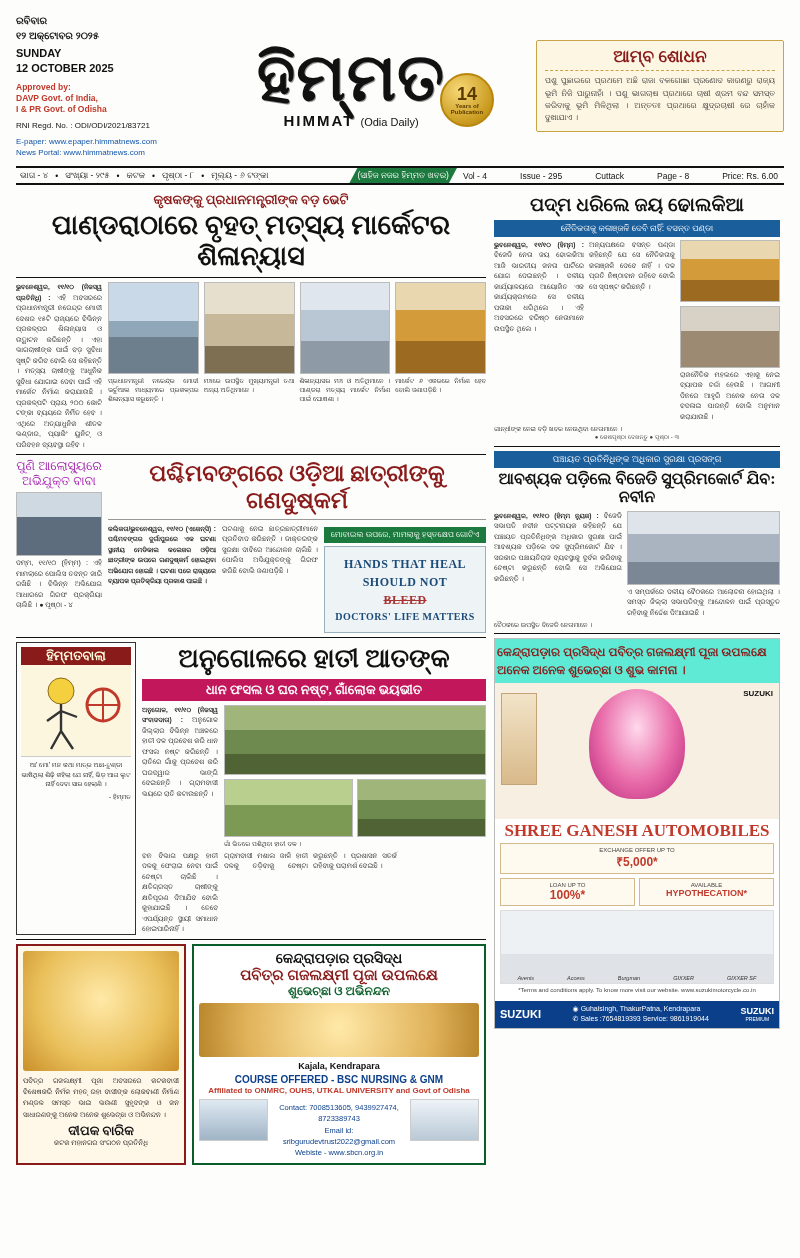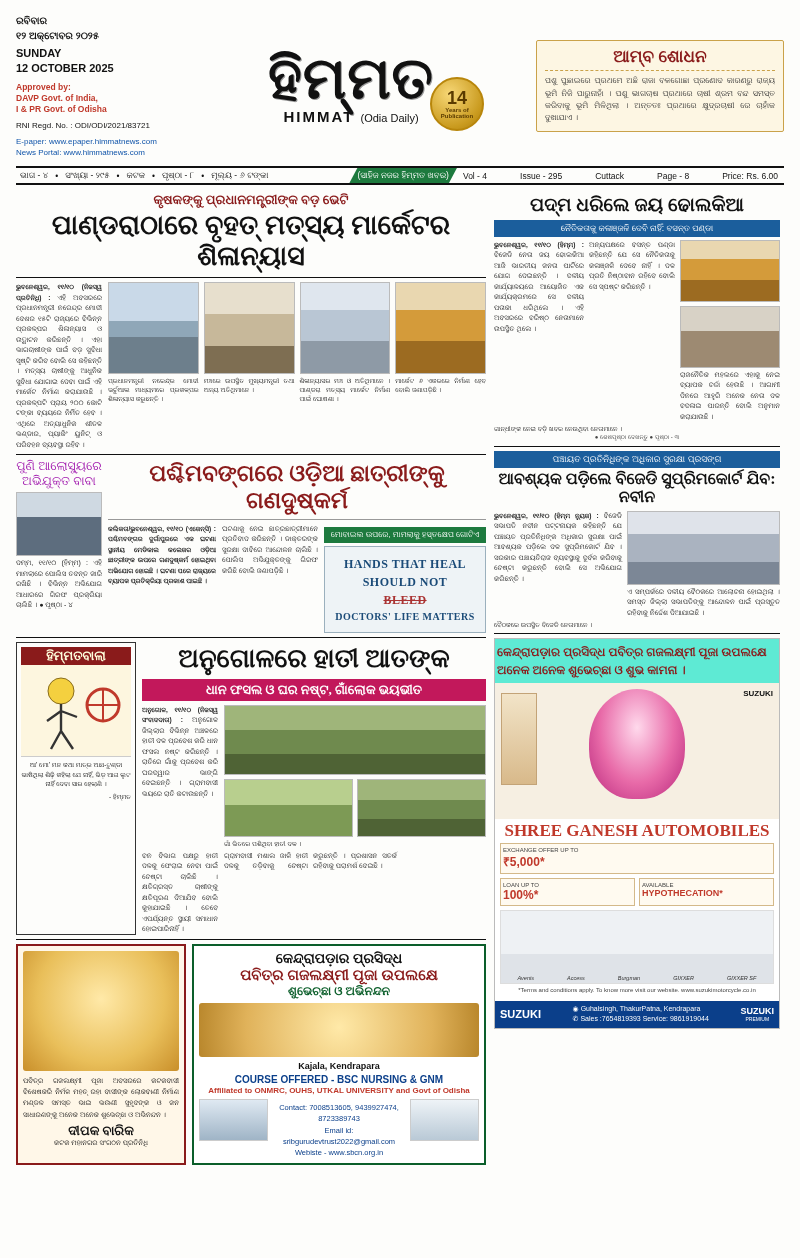--- a/index.html
+++ b/index.html
@@ -25,28 +25,28 @@
   .mast-left .odia-date div { margin-bottom:1px; }
   .mast-left .eng-day { font-weight:bold; font-size: 11px; margin-top:4px; }
   .mast-left .eng-date { font-weight:bold; font-size: 11px; }
   .mast-left .approve { color:#c0392b; font-weight:bold; font-size:8.5px; margin-top:6px; line-height:1.3; }
   .mast-left .rni { font-size:8px; margin-top:6px; color:#111; }
   .mast-left .epaper { font-size:8px; color:#1155aa; margin-top:4px; line-height:1.4; }
 
   .mast-center { flex:1; text-align:center; position:relative; }
   .logo-odia {
     font-family: "Liberation Serif", serif;
-    font-size: 58px; font-weight: bold; letter-spacing: 1px;
+    font-size: 66px; font-weight: bold; letter-spacing: 1px;
     line-height: 0.95; margin-top: 4px; color:#111;
     text-shadow: 1px 1px 0 #999;
   }
   .logo-latin { font-size: 15px; font-weight: bold; letter-spacing:2px; margin-top:2px; }
   .logo-latin .sub { font-weight: normal; font-size: 11px; letter-spacing:0; }
   .badge {
-    position:absolute; right: 36px; top: 30px;
+    position:absolute; right: 26px; top: 30px;
     width: 54px; height:54px; border-radius:50%;
     background: radial-gradient(circle at 35% 30%, #f7d776, #c99a1e 70%, #a97c10);
     border: 2px solid #b8860b; color:#5a3b00;
     display:flex; flex-direction:column; align-items:center; justify-content:center;
     font-size: 6px; font-weight:bold; line-height:1.05; text-align:center;
   }
   .badge .num { font-size: 18px; line-height:1; }
 
   .mast-right {
     width: 248px; border: 1px solid #caa24a; background: #fdf6e3;
@@ -168,21 +168,21 @@
   .ad-suzuki { border:1px solid #bbb; background:#fff; }
   .ad-suzuki .head {
     background:#5eead4; text-align:left; font-family:"Liberation Serif",serif;
     font-size: 12px; font-weight:bold; color:#8a1b1b; padding:4px 2px; line-height:1.5;
   }
   .ad-suzuki .mid { background:#f6efe2; padding:4px; position:relative; height: 136px; }
   .ad-suzuki .lotus { position:absolute; left:50%; top:6px; transform:translateX(-50%); width:96px; height:110px;
       background: radial-gradient(ellipse at 50% 35%, #ffd9ec, #e86aa8 55%, #b5247a); border-radius:50% 50% 45% 45%; }
   .ad-suzuki .brand { text-align:center; font-family:"Liberation Serif",serif; font-size: 17px; font-weight:bold; color:#c0392b; padding:2px; }
   .offers { display:flex; gap:4px; padding:0 5px; }
-  .offer { flex:1; border:1px solid #d4b98a; background:#fffaf0; padding:3px 2px; }
+  .offer { flex:1; border:1px solid #d4b98a; background:#fffaf0; text-align:center; padding:3px 2px; }
   .offer .t { font-size:6px; color:#444; }
   .offer .v { font-size: 12px; font-weight:bold; color:#c0392b; }
   .bikes { height: 74px; background: linear-gradient(#eef1f4 0 60%, #dfe3e8 60% 100%); margin:4px 5px 0; border:1px solid #ddd; position:relative; }
   .suzuki-foot { display:flex; align-items:center; justify-content:space-between; background:#0b3f8a; color:#fff; font-size:7px; padding:3px 5px; margin-top:4px; }
 
   .tiny { font-size:6px; line-height:1.4; color:#444; }
   .center { text-align:center; }
   .mt2 { margin-top:2px; } .mt4 { margin-top:4px; }
 
   .byline { font-size:6.5px; font-weight:bold; }

